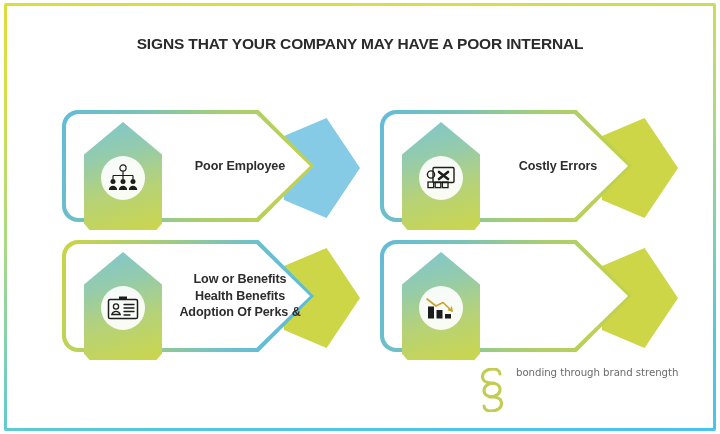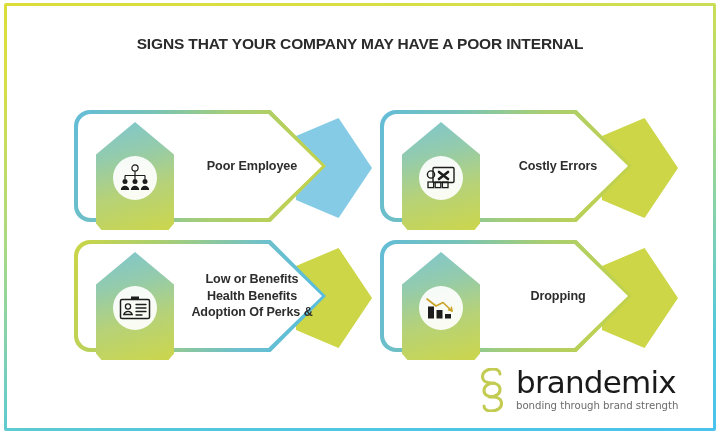--- a/index.html
+++ b/index.html
@@ -54,21 +54,21 @@
   }
 
   
   .card {
     position: absolute;
     width: 300px;
     height: 118px;
   }
   .card-r1 { top: 110px; }
   .card-r2 { top: 240px; }
-  .card-c1 { left: 74px; }
+  .card-c1 { left: 62px; }
   .card-c2 { left: 380px; }
 
   
   .chevron {
     position: absolute;
     left: 222px;
     top: 8px;
     width: 76px;
     height: 100px;
     clip-path: polygon(0% 18%, 56% 0%, 100% 50%, 56% 100%, 0% 82%);
@@ -293,31 +293,29 @@
             <path d="M27 16 L23.6 14.8 M27 16 L26.4 12.4" fill="none" stroke="#c9a227" stroke-width="1.6" stroke-linecap="round"></path>
             <rect x="3" y="11.5" width="6" height="12" fill="#1d1d1d"></rect>
             <rect x="11.5" y="15" width="6" height="8.5" fill="#1d1d1d"></rect>
             <rect x="20" y="19" width="6" height="4.5" fill="#1d1d1d"></rect>
           </svg>
         </span>
       </div>
     </div>
     <div class="card-label">
       <div>
-        <div>Dropping</div>
       </div>
     </div>
   </div>
 
   <div class="logo">
     <div class="logo-mark">
       <svg width="40" height="44" viewBox="0 0 40 44">
         <path d="M28 6 C28 2.6 24.8 1 21 1 C14.4 1 10.5 4.4 10.5 8.6 C10.5 12.6 14 15 19 15 C24.5 15 28 17.4 28 21.4 C28 25.6 24.2 29 17.6 29" fill="none" stroke="#c3cc52" stroke-width="3.1" stroke-linecap="round"></path>
         <path d="M12 38 C12 41.4 15.2 43 19 43 C25.6 43 29.5 39.6 29.5 35.4 C29.5 31.4 26 29 21 29 C15.5 29 12 26.6 12 22.6 C12 18.4 15.8 15 22.4 15" fill="none" stroke="#c3cc52" stroke-width="3.1" stroke-linecap="round"></path>
       </svg>
     </div>
     <div class="logo-text-wrap">
-      <div class="logo-word">brandemix</div>
       <div class="logo-tag">bonding through brand strength</div>
     </div>
   </div>
 
 </div>
 
 </body></html>

